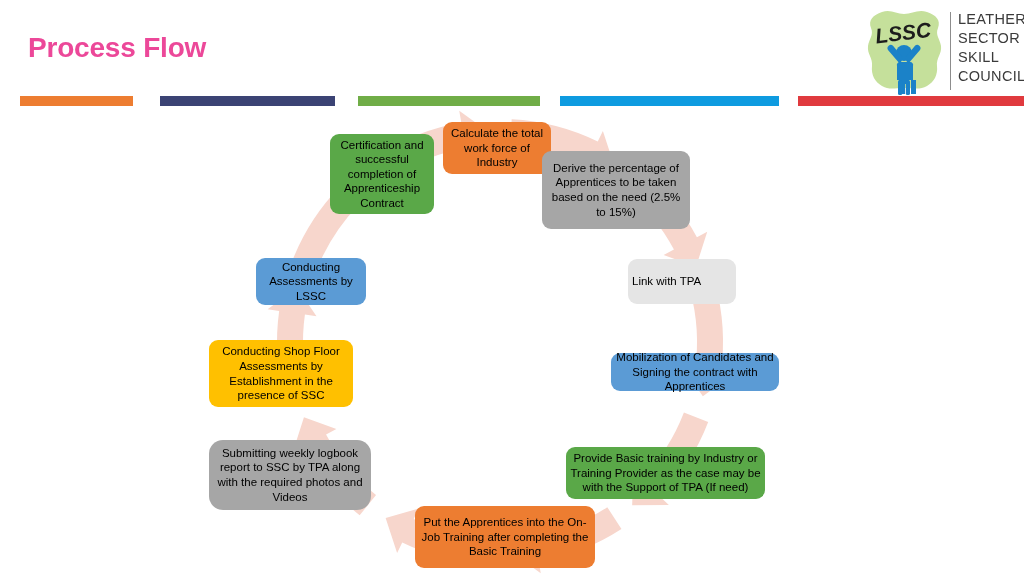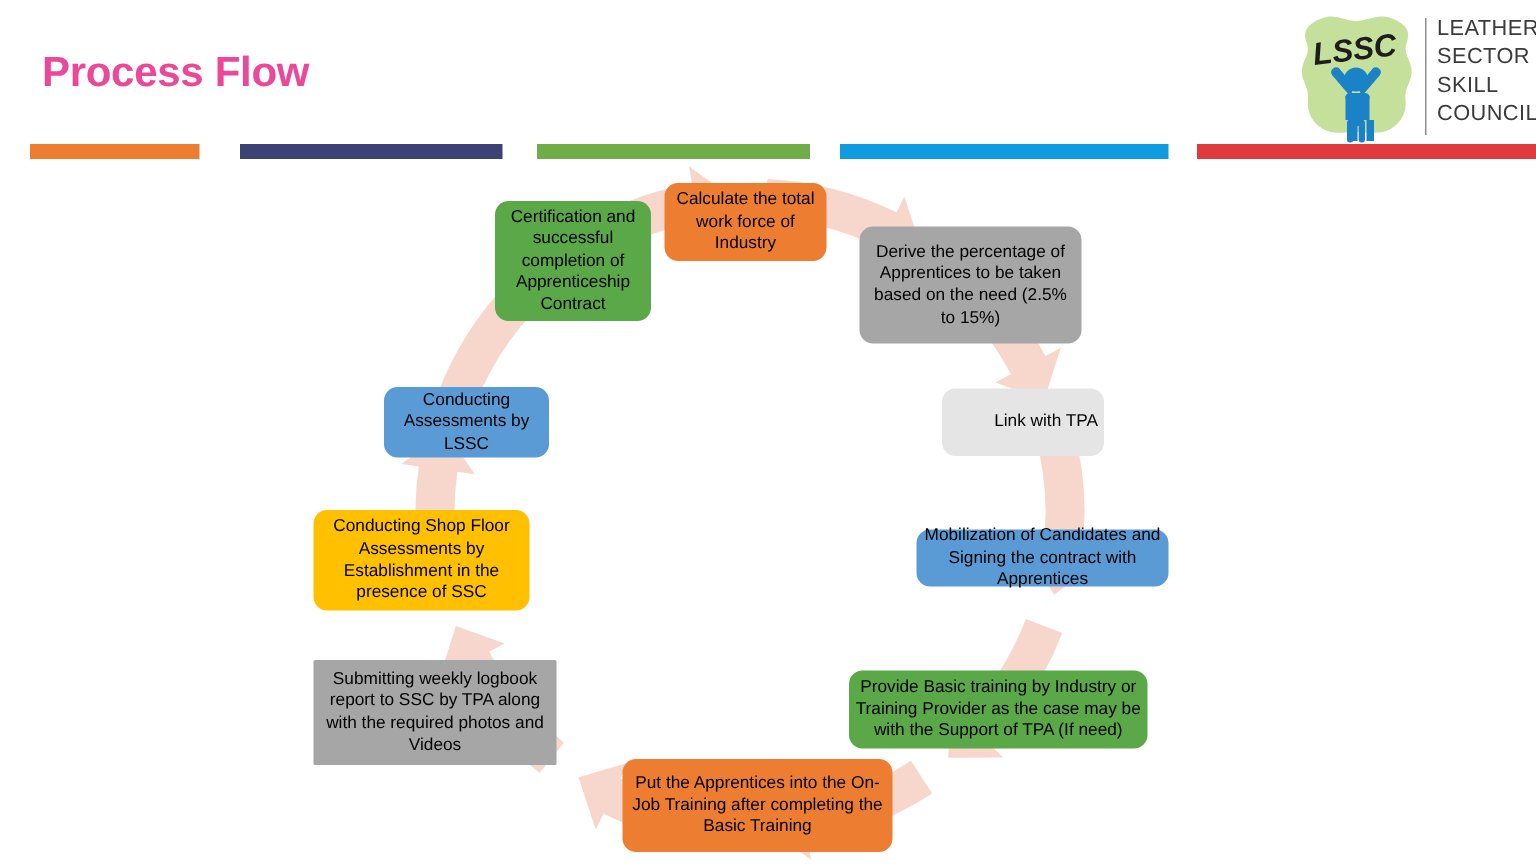--- a/index.html
+++ b/index.html
@@ -86,30 +86,30 @@
     width: 640px;
     height: 468px;
   }
 
   
   .step {
     position: absolute;
     box-sizing: border-box;
     display: flex;
     align-items: center;
-    justify-content: flex-end;
+    justify-content: flex-start;
     text-align: center;
     color: #000000;
     font-size: 11.5px;
     line-height: 14.6px;
     padding: 4px 4px;
     border-radius: 9px;
     font-family: "Liberation Sans", sans-serif;
   }
-  .step.square { border-radius: 1px; }
+  .step.square { border-radius: 14px; }
   .step span { display: block; }
 </style>
 </head>
 <body>
 
 <div id="slide">
 
   <div id="page-title">Process Flow</div>
 
   <div id="accent-bars">
@@ -155,21 +155,21 @@
       <path d="M 308.33 456.69 A 223 223 0 0 1 222.24 434.43 L 217.11 444.95 L 205.63 410.12 L 238.77 400.55 L 233.64 411.06 A 197 197 0 0 0 309.69 430.73 Z" fill="#F7D6CC"></path>
       <path d="M 179.66 407.30 A 223 223 0 0 1 123.10 338.69 L 112.77 344.18 L 123.95 309.26 L 156.39 320.99 L 146.06 326.49 A 197 197 0 0 0 196.02 387.10 Z" fill="#F7D6CC"></path>
       <path d="M 104.60 291.72 A 223 223 0 0 1 99.17 202.96 L 87.58 201.34 L 117.16 179.65 L 136.50 208.21 L 124.92 206.58 A 197 197 0 0 0 129.71 284.99 Z" fill="#F7D6CC"></path>
       <path d="M 111.81 154.08 A 223 223 0 0 1 159.59 79.09 L 151.17 70.96 L 187.84 70.80 L 186.71 105.28 L 178.29 97.15 A 197 197 0 0 0 136.08 163.40 Z" fill="#F7D6CC"></path>
       <path d="M 198.55 46.98 A 223 223 0 0 1 281.28 14.39 L 279.24 2.87 L 309.01 24.29 L 287.82 51.52 L 285.79 39.99 A 197 197 0 0 0 212.71 68.78 Z" fill="#F7D6CC"></path>
     </svg>
 
 <div class="step" style="left: 443px; top: 122px; width: 108px; height: 52px; background: rgb(237, 125, 49);">
       <span>Calculate the total work force of Industry</span>
     </div>
-    <div class="step" style="left: 573px; top: 151px; width: 148px; height: 78px; background: rgb(166, 166, 166);">
+    <div class="step" style="left: 542px; top: 151px; width: 148px; height: 78px; background: rgb(166, 166, 166);">
       <span>Derive the percentage of Apprentices to be taken based on the need (2.5% to 15%)</span>
     </div>
     <div class="step" style="left: 628px; top: 259px; width: 108px; height: 45px; background: #e5e5e5;">
       <span>Link with TPA</span>
     </div>
     <div class="step" style="left: 611px; top: 353px; width: 168px; height: 38px; background: rgb(91, 155, 213);">
       <span>Mobilization of Candidates and Signing the contract with Apprentices</span>
     </div>
     <div class="step" style="left: 566px; top: 447px; width: 199px; height: 52px; background: rgb(90, 168, 72);">
       <span>Provide Basic training by Industry or Training Provider as the case may be with  the Support of TPA (If need)</span>

